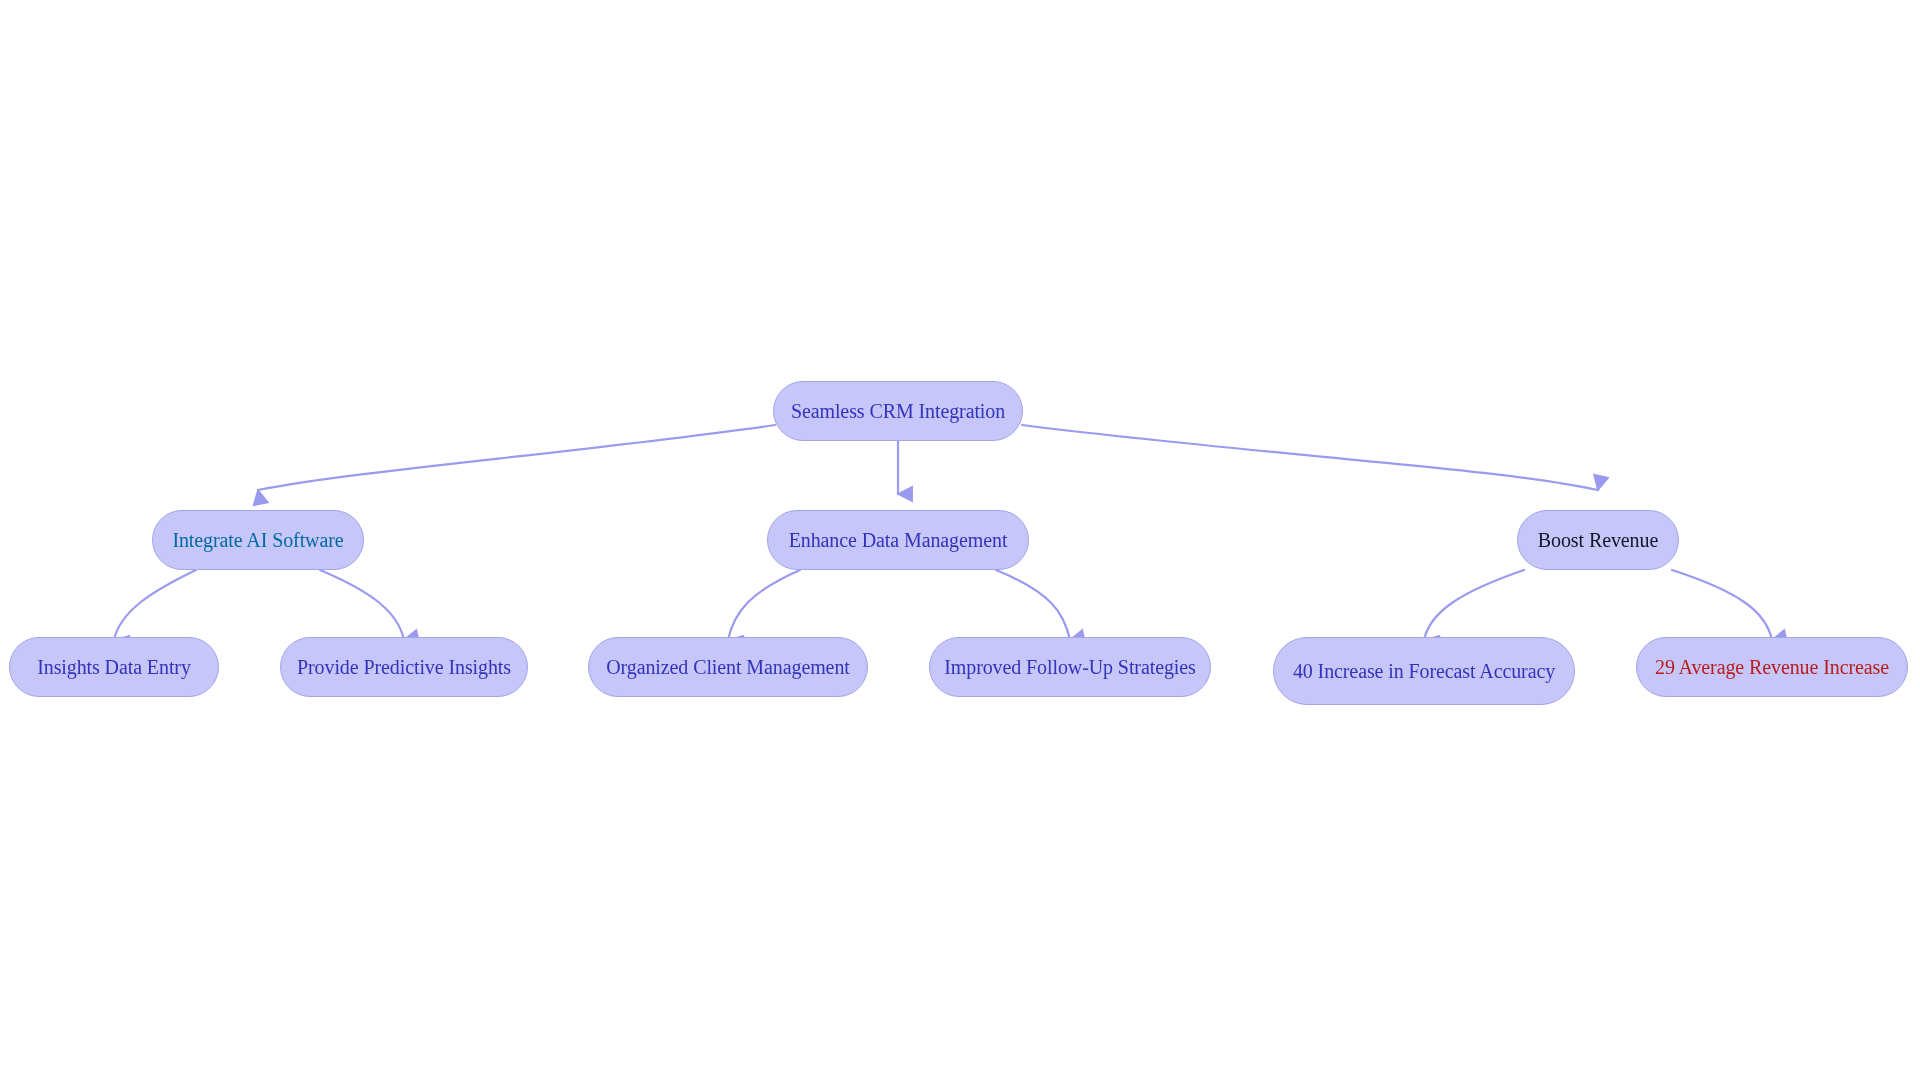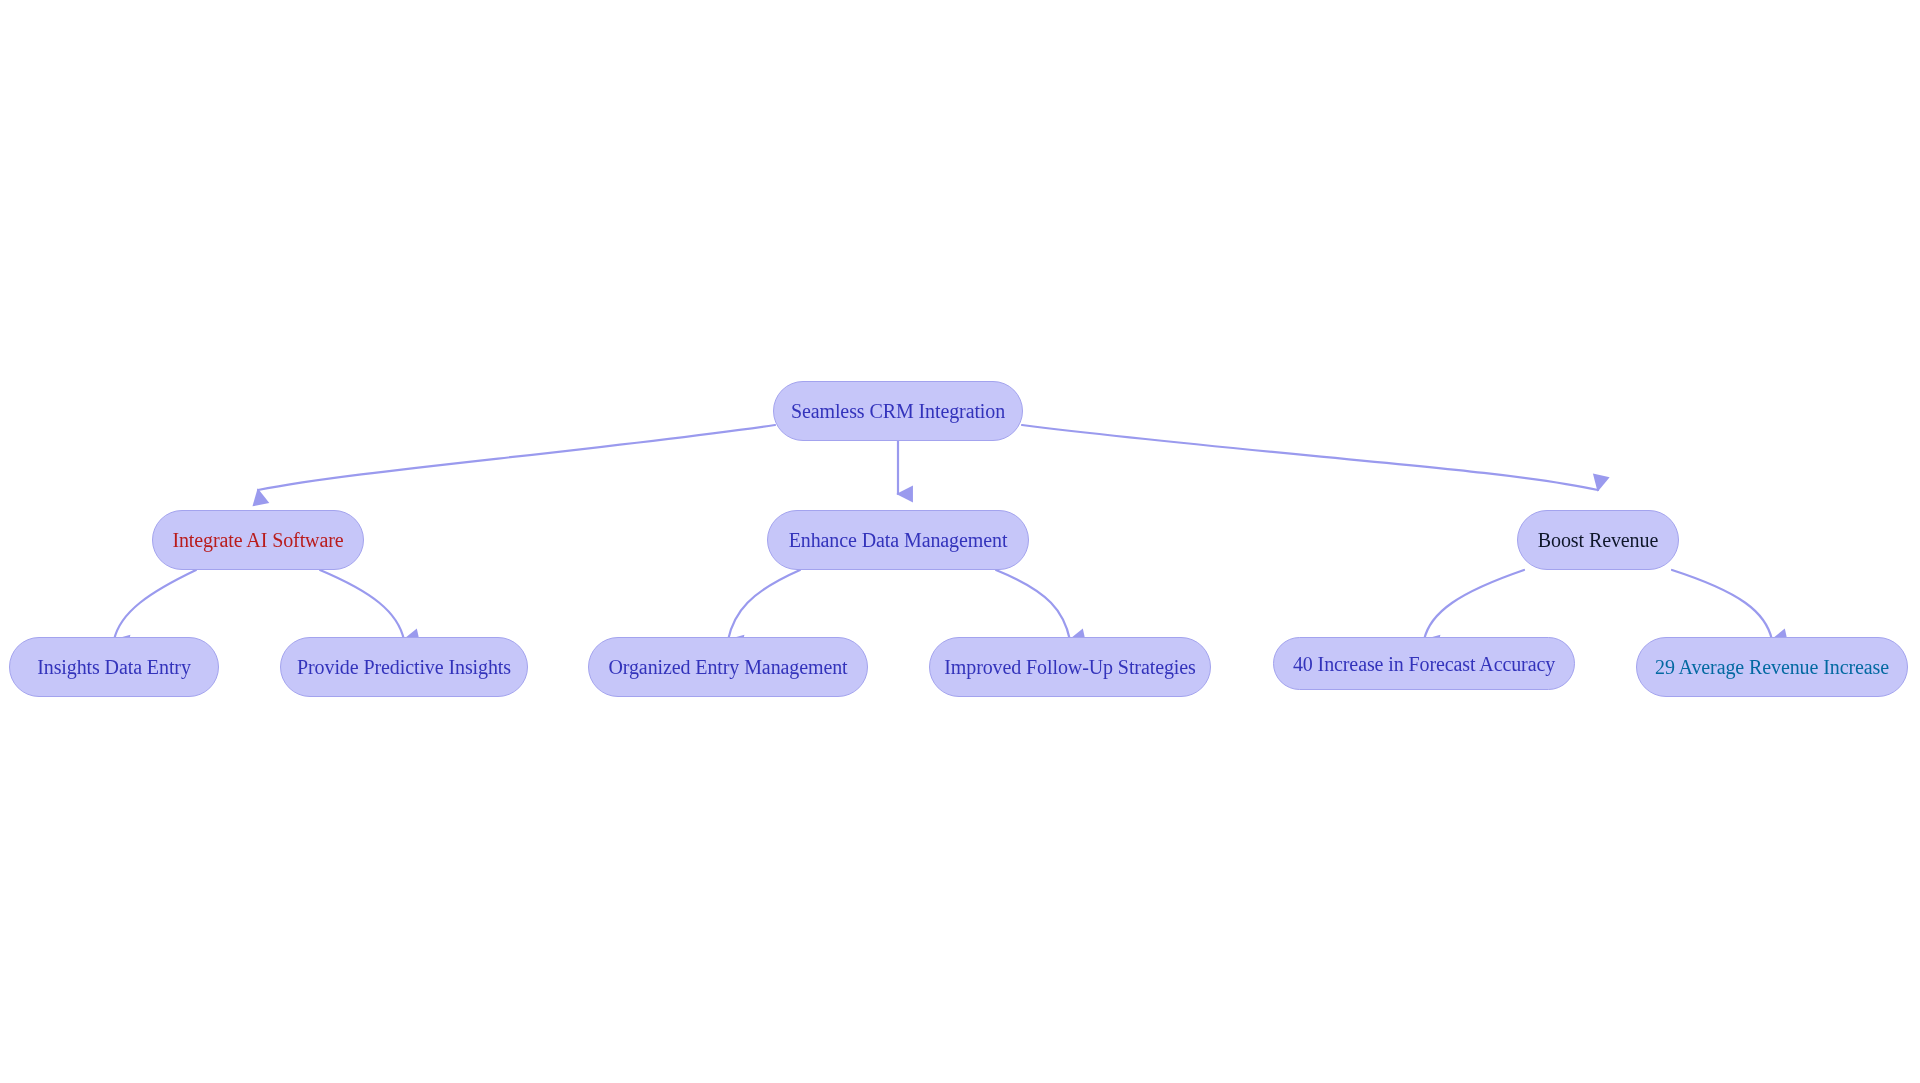--- a/index.html
+++ b/index.html
@@ -72,42 +72,42 @@
         <path d="M 996 570 C 1050 592, 1064 612, 1070 640" marker-end="url(#arrowhead)" stroke="#9a9aee"></path>
         <path d="M 1524 570 C 1460 592, 1430 612, 1424 640" marker-end="url(#arrowhead)" stroke="#9a9aee"></path>
         <path d="M 1672 570 C 1740 592, 1766 612, 1772 640" marker-end="url(#arrowhead)" stroke="#9a9aee"></path>
       </g>
   </svg>
 
   <div id="node-layer">
       <div class="node" style="left: 773px; top: 381px; width: 250px; height: 60px; background: rgb(198, 198, 249); border-color: rgb(163, 163, 238); color: rgb(51, 51, 187);">
         <span class="node-label">Seamless CRM Integration</span>
       </div>
-      <div class="node" style="left: 152px; top: 510px; width: 212px; height: 60px; background: rgb(198, 198, 249); border-color: rgb(163, 163, 238); color: #b91c1c; text-align: right;">
+      <div class="node" style="left: 152px; top: 510px; width: 212px; height: 60px; background: rgb(198, 198, 249); border-color: rgb(163, 163, 238); color: #0369a1; text-align: right;">
         <span class="node-label">Integrate AI Software</span>
       </div>
       <div class="node" style="left: 767px; top: 510px; width: 262px; height: 60px; background: rgb(198, 198, 249); border-color: rgb(163, 163, 238); color: rgb(51, 51, 187);">
         <span class="node-label">Enhance Data Management</span>
       </div>
       <div class="node" style="left: 1517px; top: 510px; width: 162px; height: 60px; background: rgb(198, 198, 249); border-color: rgb(163, 163, 238); color: #0f172a;">
         <span class="node-label">Boost Revenue</span>
       </div>
       <div class="node" style="left: 9px; top: 637px; width: 210px; height: 60px; background: rgb(198, 198, 249); border-color: rgb(163, 163, 238); color: rgb(51, 51, 187);">
         <span class="node-label">Insights Data Entry</span>
       </div>
       <div class="node" style="left: 280px; top: 637px; width: 248px; height: 60px; background: rgb(198, 198, 249); border-color: rgb(163, 163, 238); color: rgb(51, 51, 187);">
         <span class="node-label">Provide Predictive Insights</span>
       </div>
       <div class="node" style="left: 588px; top: 637px; width: 280px; height: 60px; background: rgb(198, 198, 249); border-color: rgb(163, 163, 238); color: rgb(51, 51, 187);">
-        <span class="node-label">Organized Entry Management</span>
+        <span class="node-label">Organized Client Management</span>
       </div>
       <div class="node" style="left: 929px; top: 637px; width: 282px; height: 60px; background: rgb(198, 198, 249); border-color: rgb(163, 163, 238); color: rgb(51, 51, 187);">
         <span class="node-label">Improved Follow-Up Strategies</span>
       </div>
-      <div class="node" style="left: 1273px; top: 637px; width: 302px; height: 53px; background: rgb(198, 198, 249); border-color: rgb(163, 163, 238); color: rgb(51, 51, 187);">
+      <div class="node" style="left: 1273px; top: 637px; width: 302px; height: 68px; background: rgb(198, 198, 249); border-color: rgb(163, 163, 238); color: rgb(51, 51, 187);">
         <span class="node-label">40 Increase in Forecast Accuracy</span>
       </div>
-      <div class="node" style="left: 1636px; top: 637px; width: 272px; height: 60px; background: rgb(198, 198, 249); border-color: rgb(163, 163, 238); color: #0369a1;">
+      <div class="node" style="left: 1636px; top: 637px; width: 272px; height: 60px; background: rgb(198, 198, 249); border-color: rgb(163, 163, 238); color: #b91c1c;">
         <span class="node-label">29 Average Revenue Increase</span>
       </div>
     </div>
 
 </div>
 
 </body></html>

